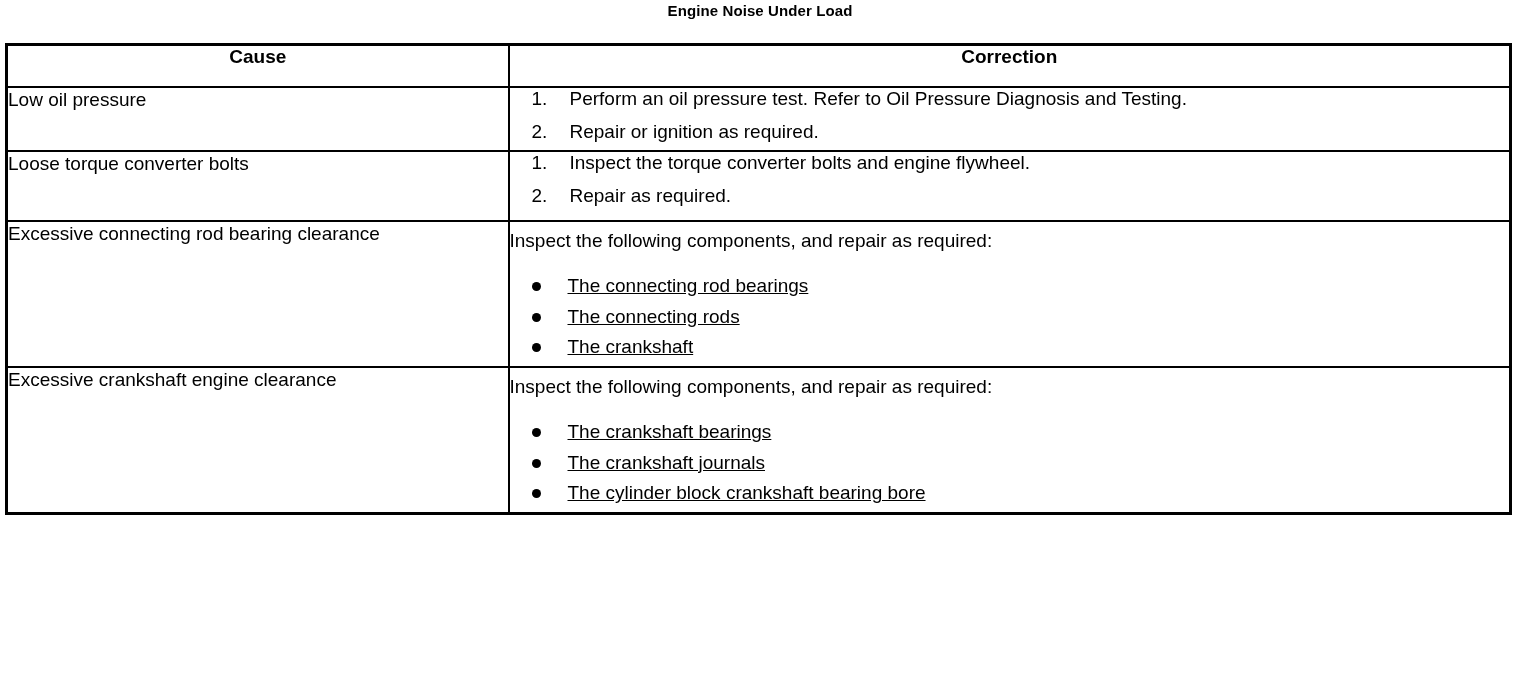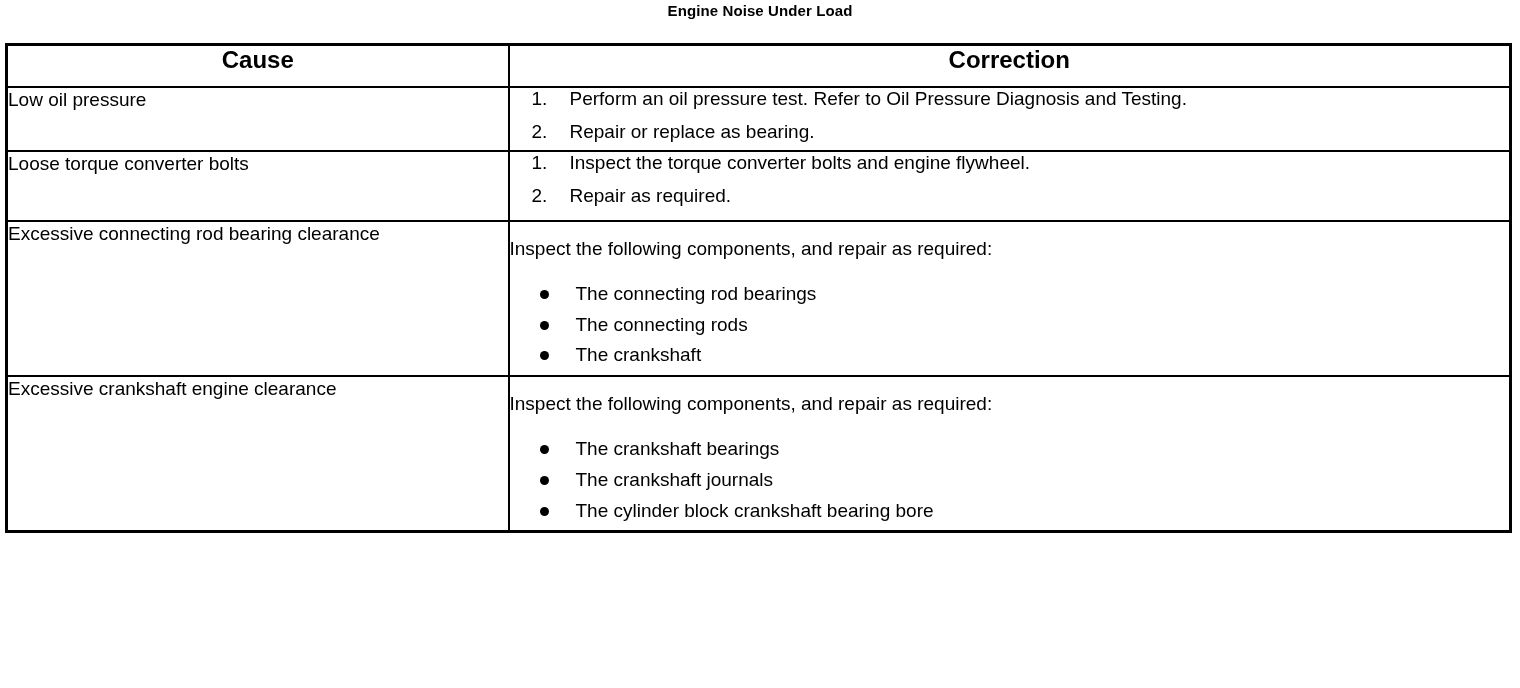--- a/index.html
+++ b/index.html
@@ -54,21 +54,21 @@
   table.fault-table td {
     border: 2px solid #000;
     vertical-align: top;
     padding: 0;
   }
 
   th.head-cell {
     height: 40px;
     text-align: center;
     vertical-align: middle;
-    font-size: 24px;
+    font-size: 19px;
     font-weight: bold;
     border-bottom-width: 3px;
   }
 
   td.cause-cell {
     font-size: 19px;
     padding: 6px 4px 6px 6px;
     line-height: 1.22;
   }
 
@@ -105,27 +105,28 @@
     top: 0;
     width: 26px;
     text-align: left;
   }
 
   
   .intro-line {
     font-size: 19px;
     line-height: 1.2;
     margin-bottom: 22px;
-    padding-top: 16px;
+    padding-top: 8px;
   }
 
   ul.bullet-list {
-    margin: 8px;
+    margin: 0;
     padding: 0;
     list-style: none;
+    text-decoration: underline;
   }
   ul.bullet-list li {
     position: relative;
     padding-left: 58px;
     margin: 0 0 8px 0;
     font-size: 19px;
     line-height: 1.2;
   }
   ul.bullet-list li:last-child { margin-bottom: 0; }
   ul.bullet-list li .dot {
@@ -167,21 +168,21 @@
         <tr class="row-tall-1">
           <td class="cause-cell">Low oil pressure</td>
           <td class="correction-cell">
             <ol class="num-list">
               <li>
                 <span class="num">1.</span>
                 <span>Perform an oil pressure test. Refer to Oil Pressure Diagnosis and Testing.</span>
               </li>
               <li>
                 <span class="num">2.</span>
-                <span>Repair or replace as bearing.</span>
+                <span>Repair or ignition as required.</span>
               </li>
             </ol>
           </td>
         </tr>
 
 
         <tr class="row-tall-2">
           <td class="cause-cell">Loose torque converter bolts</td>
           <td class="correction-cell">
             <ol class="num-list">

